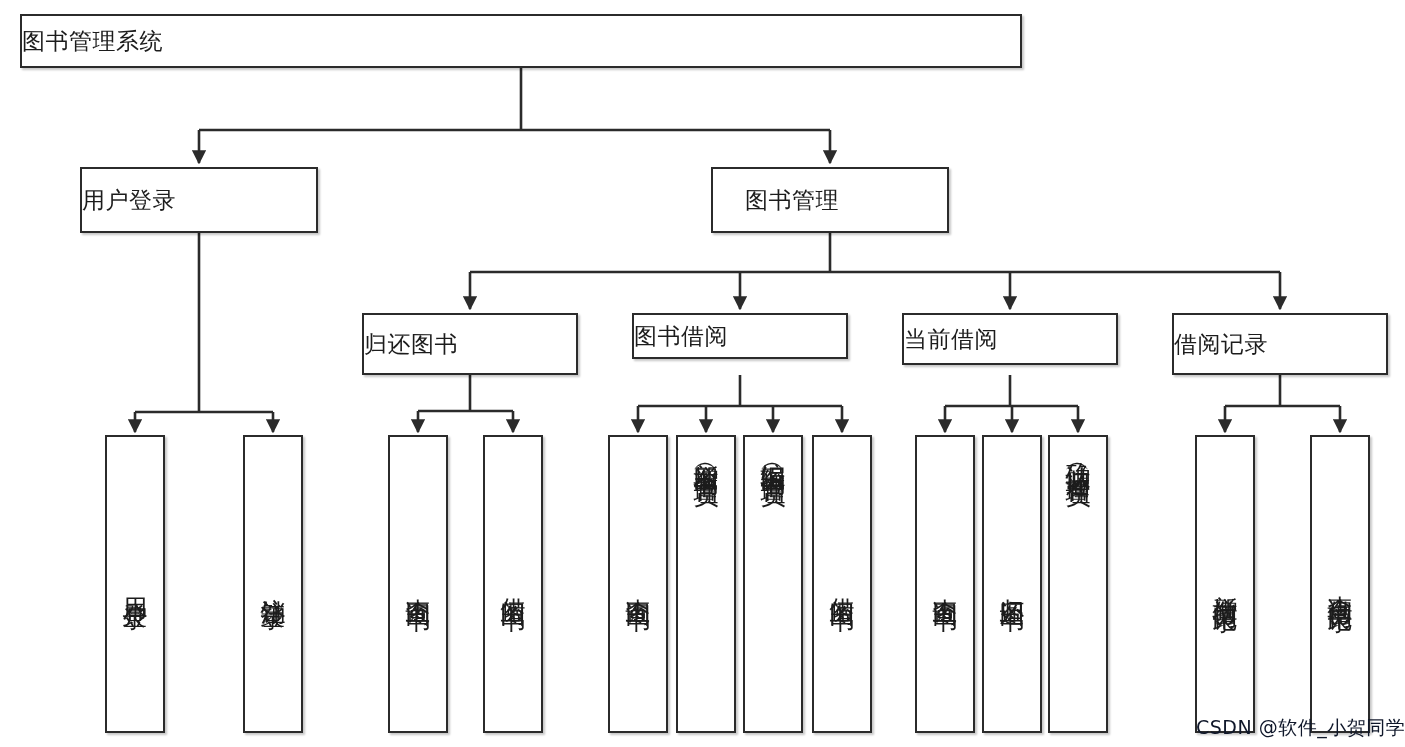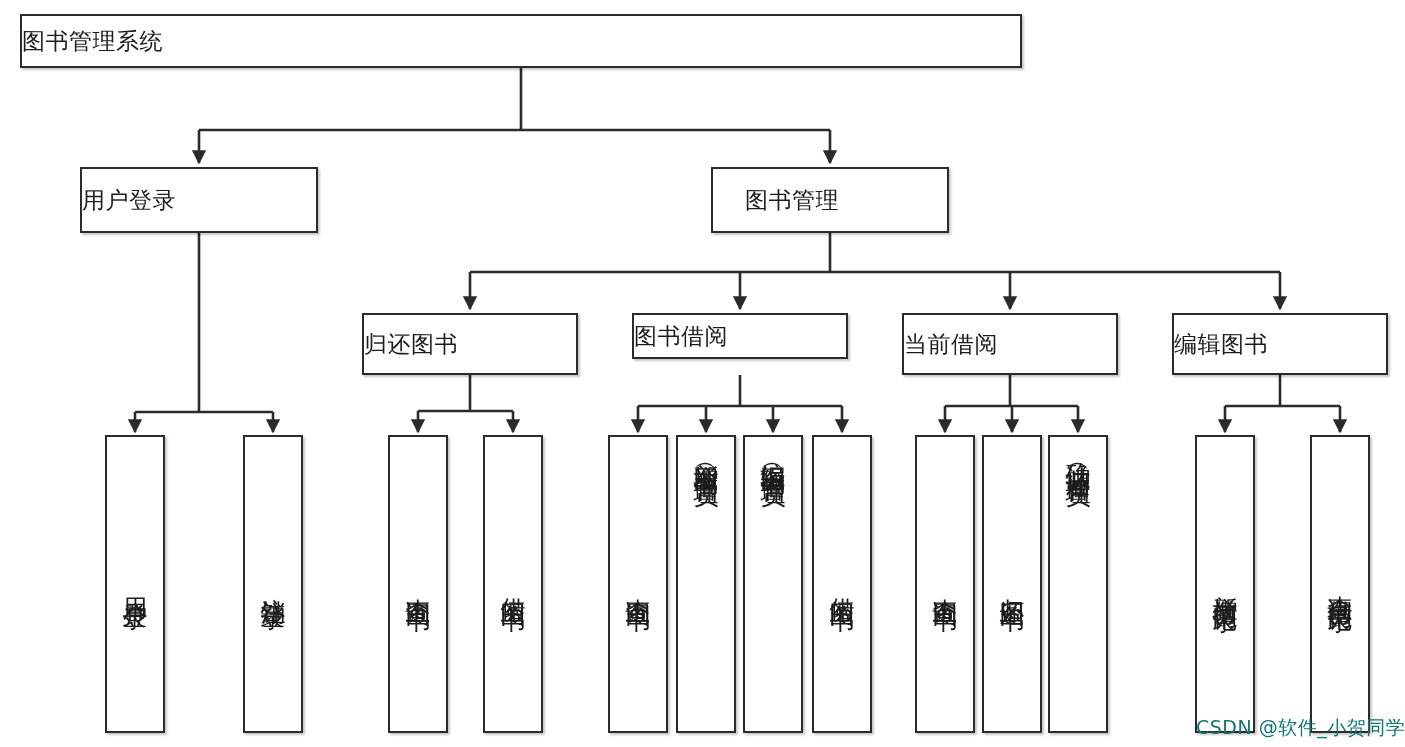--- a/index.html
+++ b/index.html
@@ -60,21 +60,21 @@
     letter-spacing: 3px;
     white-space: nowrap;
   }
   .node.vert.centered {
     align-items: center;
     padding-top: 0;
   }
   .watermark {
     position: absolute;
     font-size: 19px;
-    color: #0f766e;
+    color: #0f172a;
     white-space: nowrap;
     letter-spacing: 0.5px;
   }
 </style>
 </head>
 <body>
 
 <div id="canvas">
 
   <svg id="edges" viewBox="0 0 1405 747" xmlns="http://www.w3.org/2000/svg">
@@ -137,25 +137,25 @@
   <div class="node horiz" style="left:711px; top:167px; width:238px; height:66px;padding-left:32px;">
     <span class="label">图书管理</span>
   </div>
 
   <div class="node horiz" style="left:362px; top:313px; width:216px; height:62px;">
     <span class="label">归还图书</span>
   </div>
   <div class="node horiz" style="left:632px; top:313px; width:216px; height:46px;">
     <span class="label">图书借阅</span>
   </div>
-  <div class="node horiz" style="left:902px; top:313px; width:216px; height:62px;">
+  <div class="node horiz" style="left:902px; top:313px; width:216px; height:52px;">
     <span class="label">当前借阅</span>
   </div>
   <div class="node horiz" style="left:1172px; top:313px; width:216px; height:62px;">
-    <span class="label">编辑图书</span>
+    <span class="label">借阅记录</span>
   </div>
 
   <div class="node vert centered" style="left:105px; top:435px; width:60px; height:298px;">
     <span class="label">用户登录</span>
   </div>
   <div class="node vert centered" style="left:243px; top:435px; width:60px; height:298px;">
     <span class="label">注销登录</span>
   </div>
 
   <div class="node vert centered" style="left:388px; top:435px; width:60px; height:298px;">

